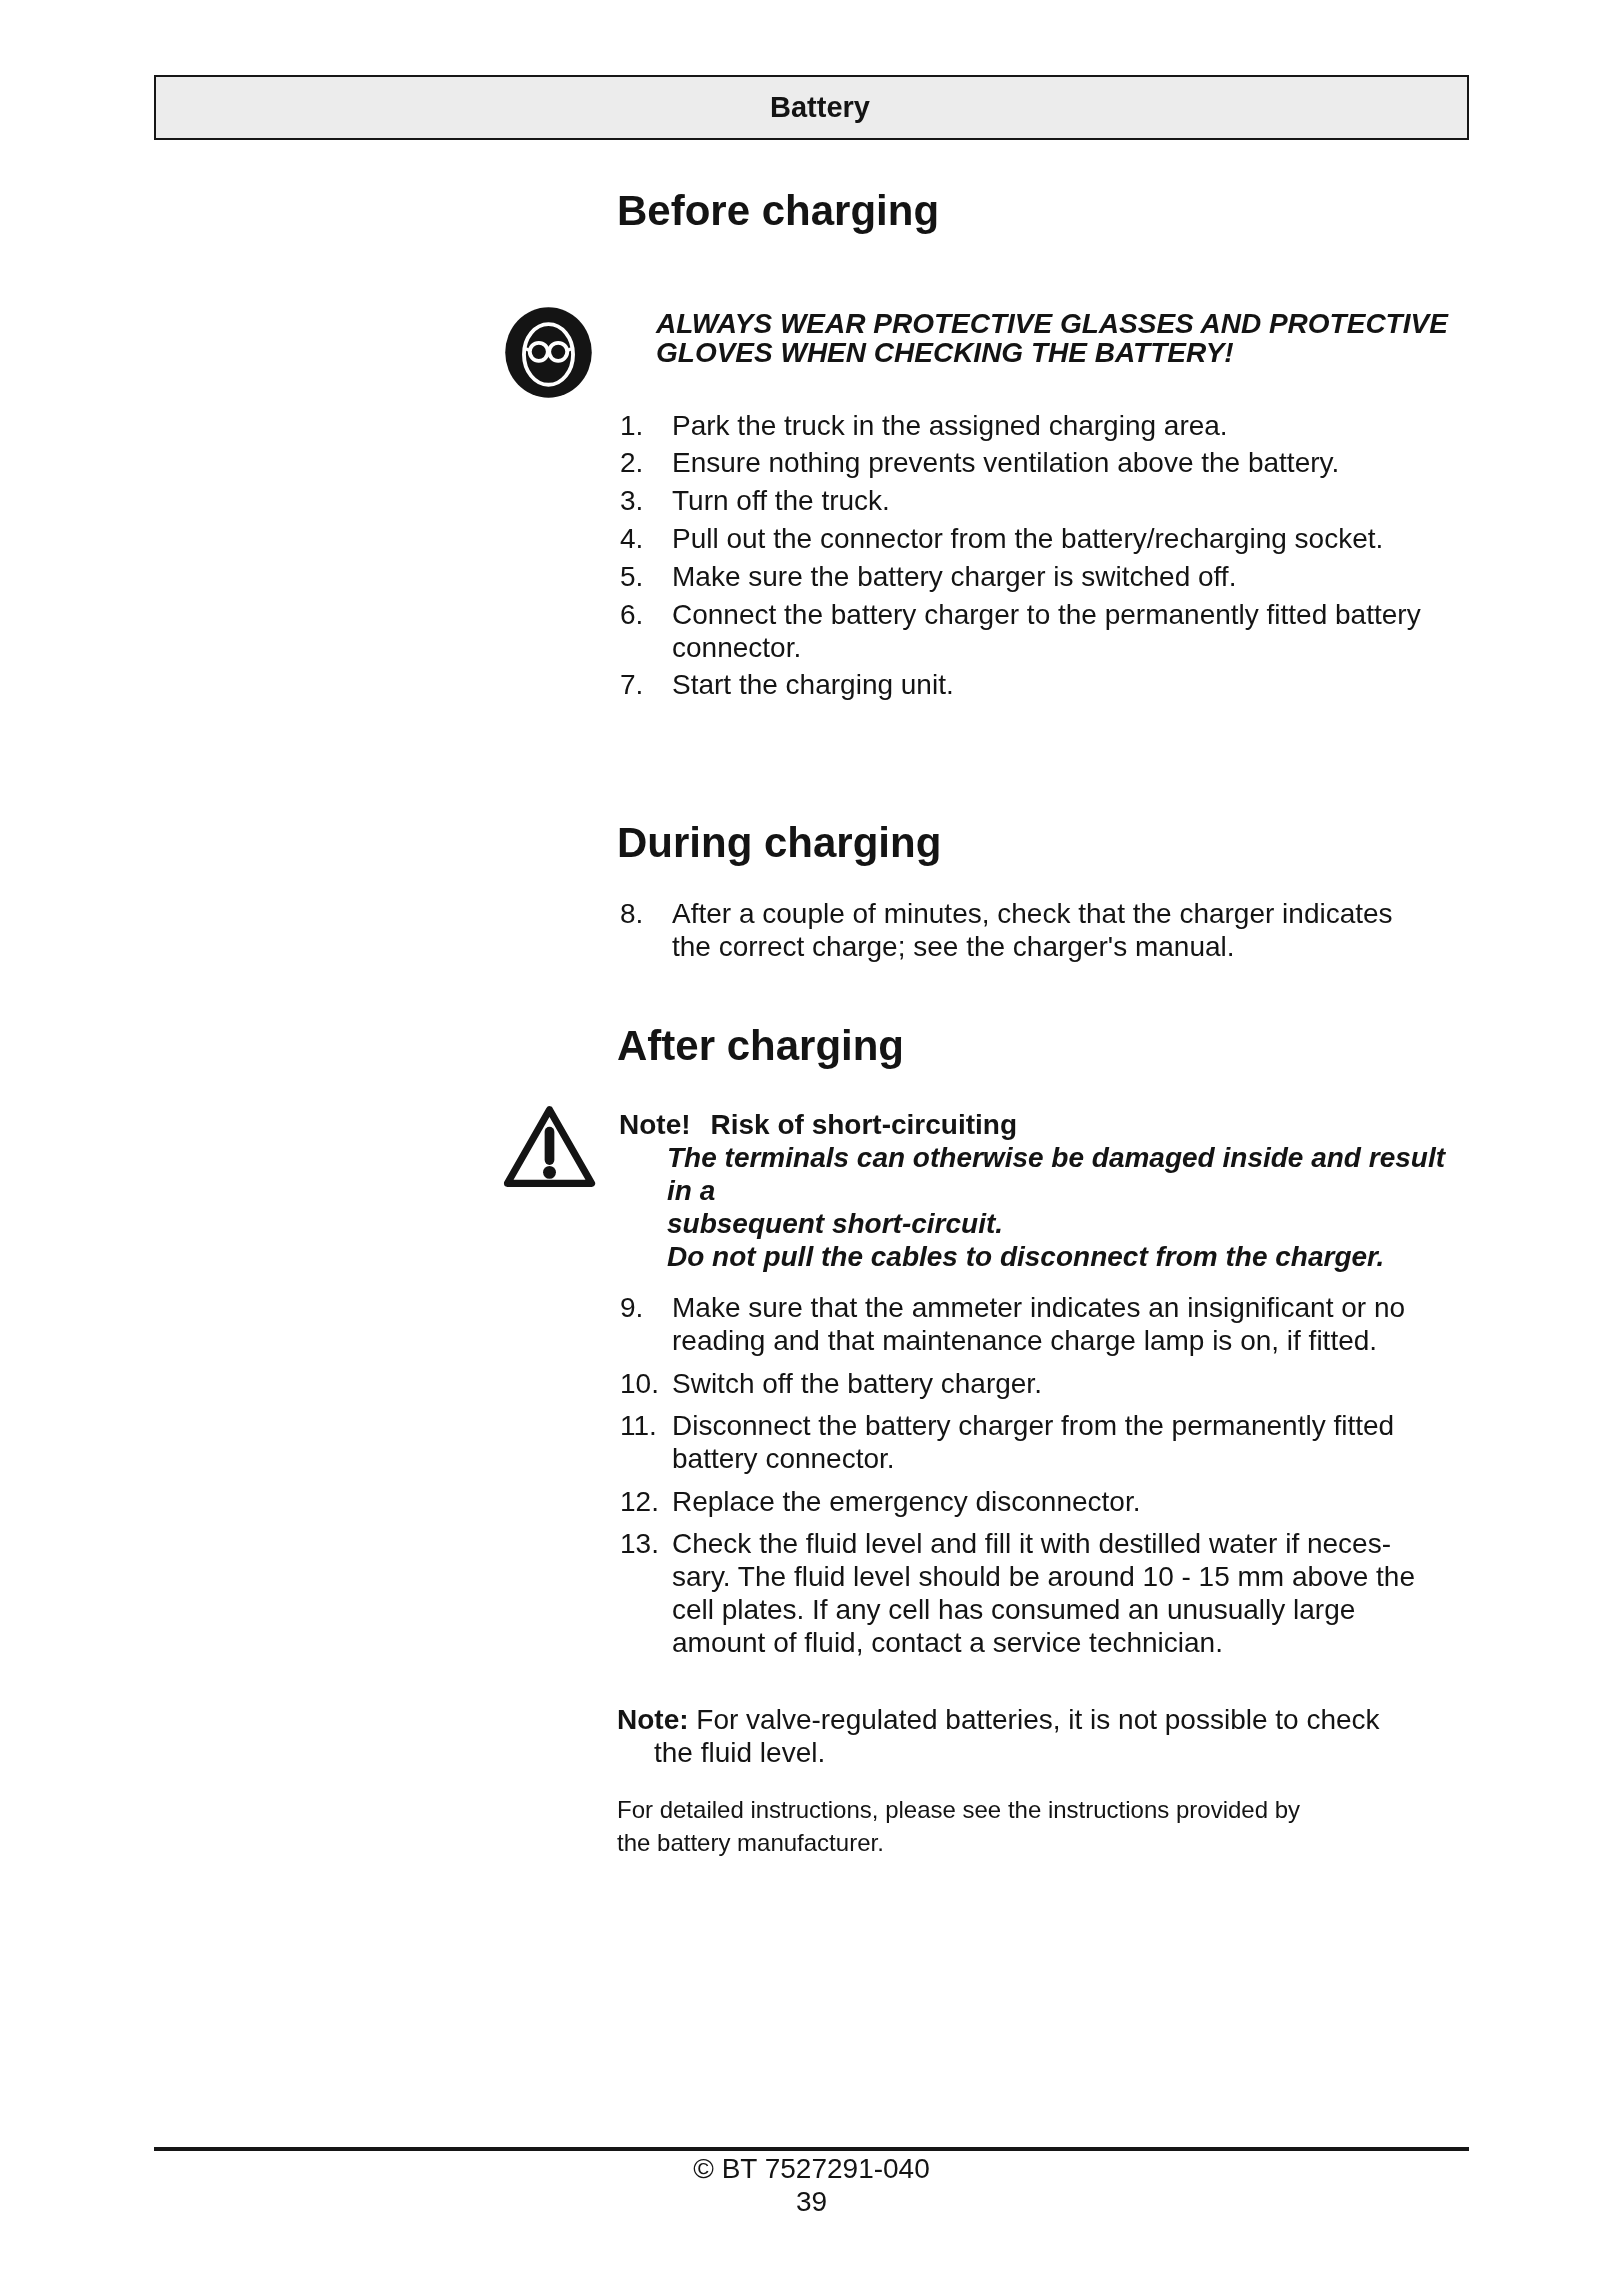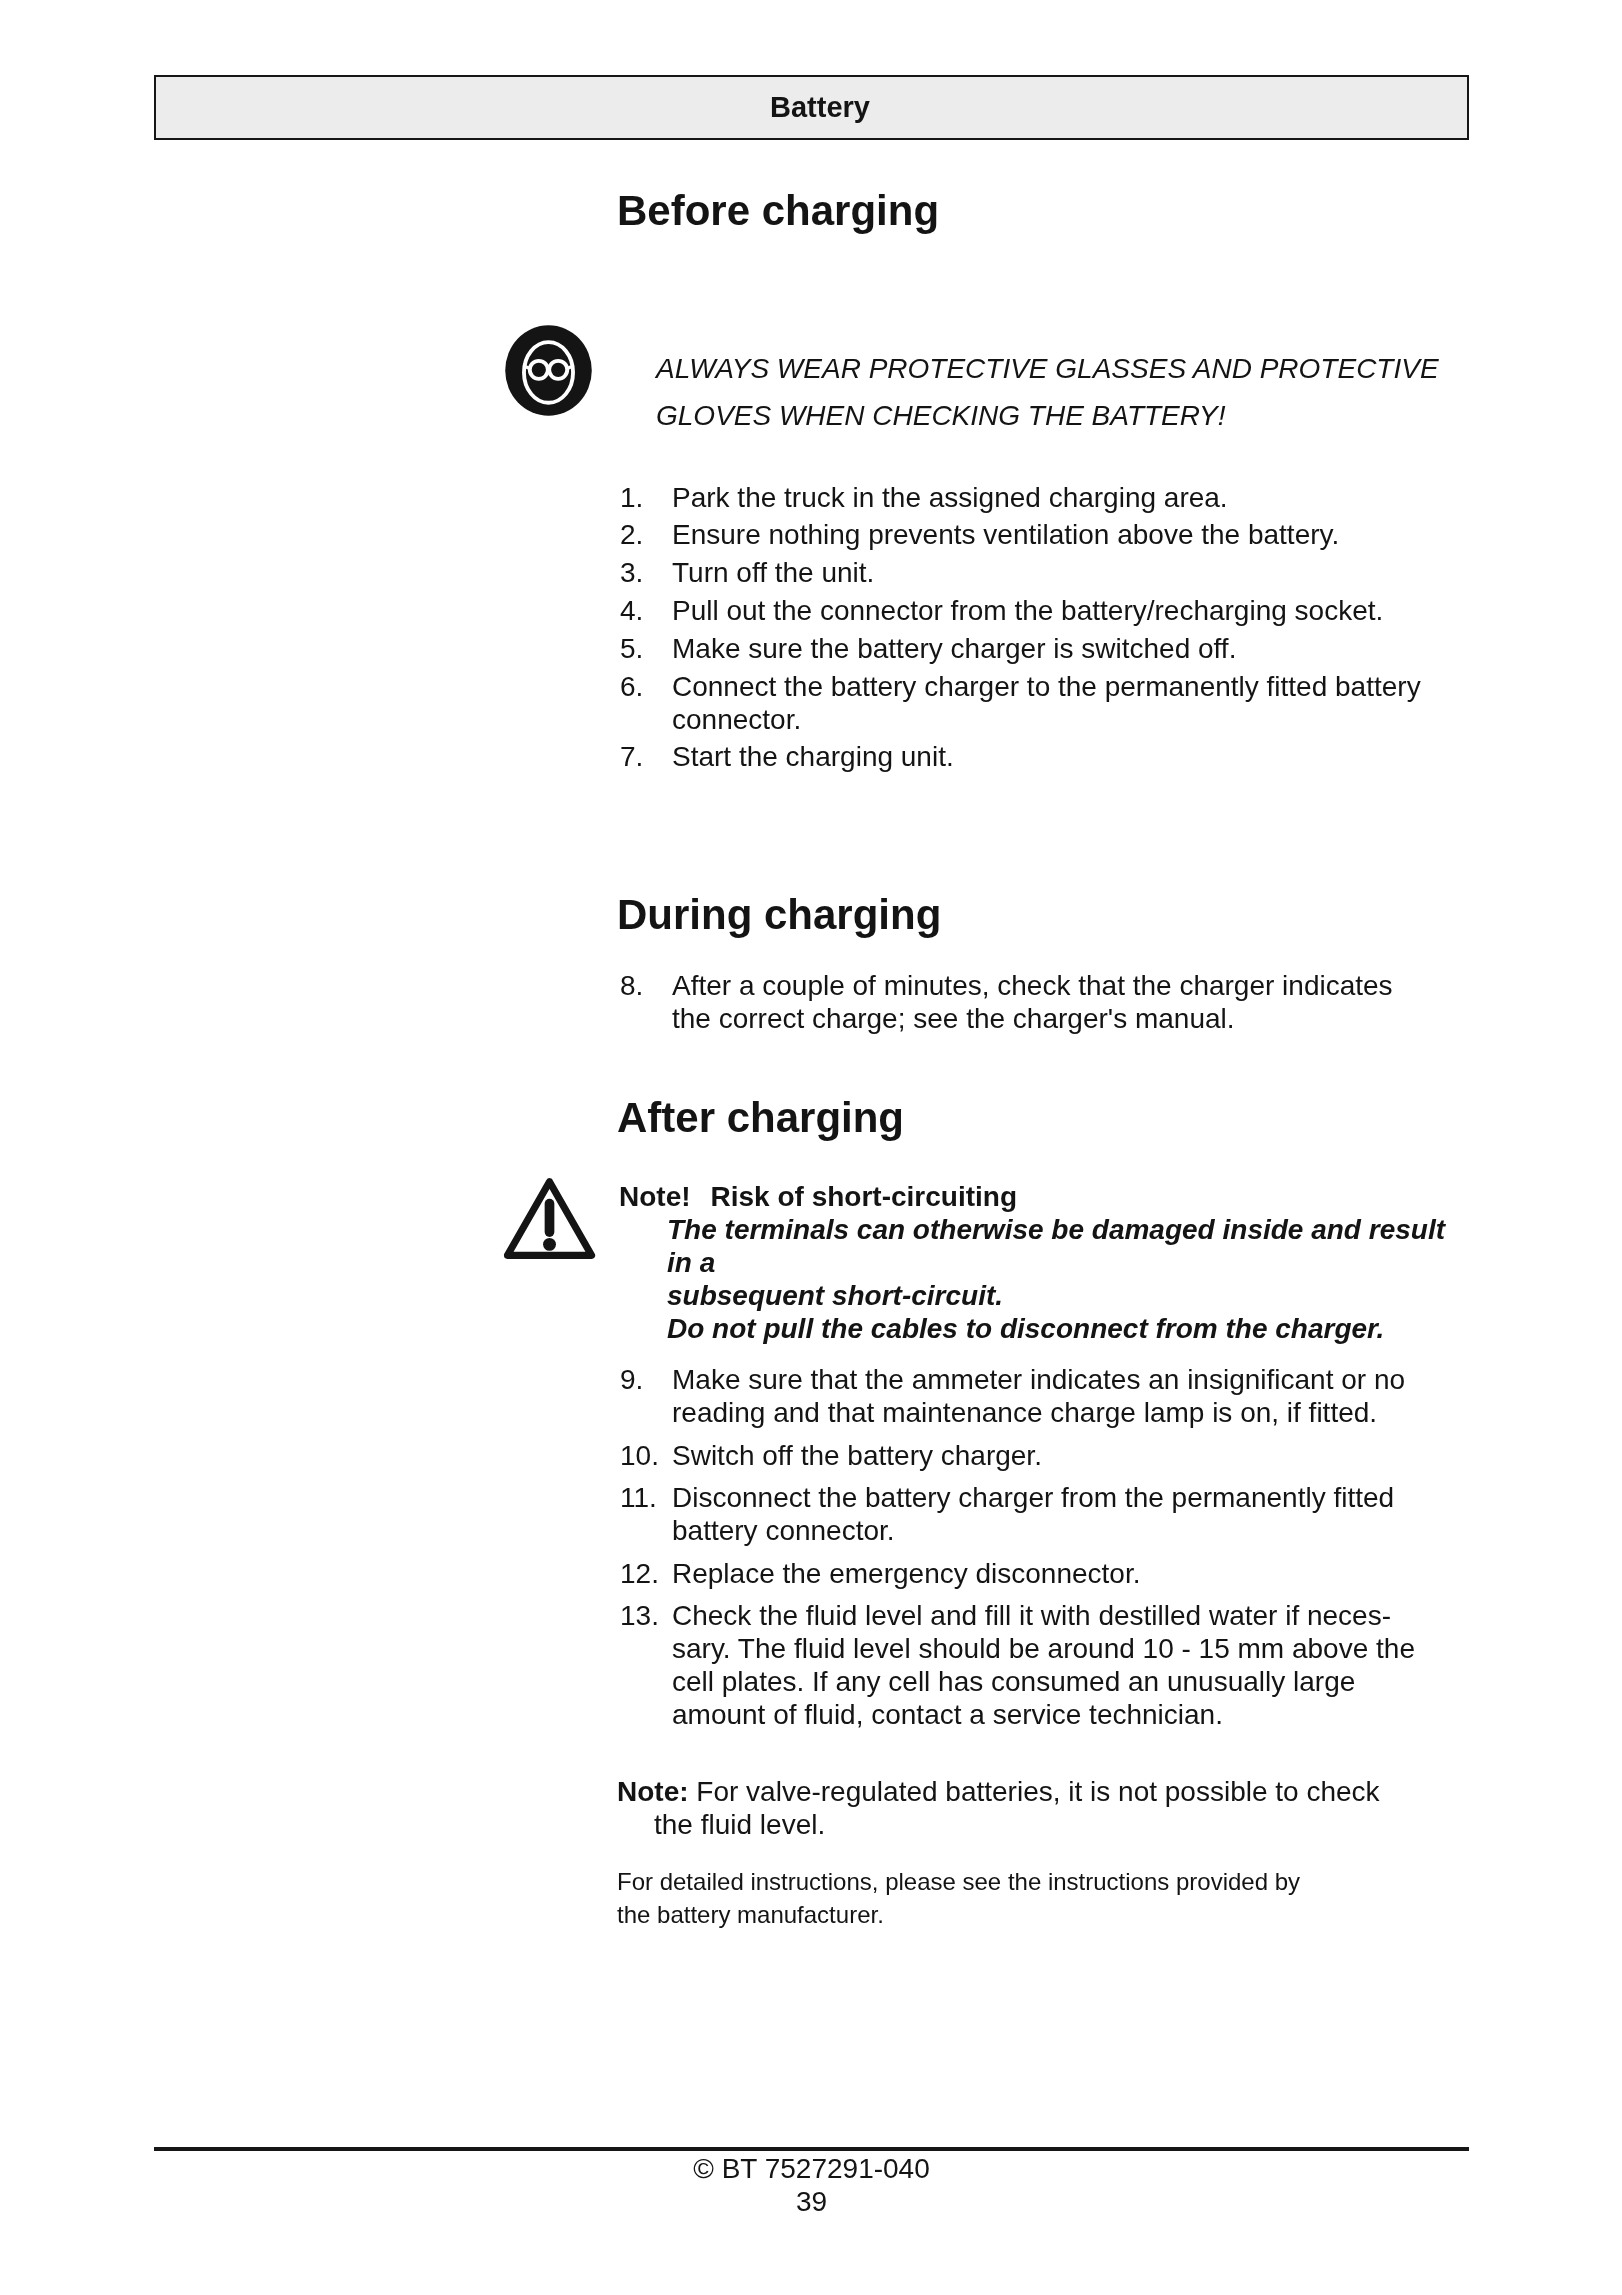--- a/index.html
+++ b/index.html
@@ -27,22 +27,22 @@
     white-space: nowrap;
   }
   .h1-before { margin-top: 48px; }
   .h1-during { margin-top: 114px; }
   .h1-after  { margin-top: 55px; }
 
   .warn {
     position: relative;
     margin-top: 17.7px;
     padding-left: 502px;
-    font-size: 28px; line-height: 47px;
-    font-weight: 400; font-style: italic;
+    font-size: 28px; line-height: 29px;
+    font-weight: 700; font-style: italic;
     white-space: pre-line;
   }
   .icon-glasses { position: absolute; left: 349px; top: 26px; }
 
   .steps { display: flow-root; padding-left: 466px; }
   .steps-1 { margin-top: 42px; }
   .steps-8 { margin-top: 32px; }
   .steps-9 { margin-top: 18.4px; }
   .step { display: flex; margin-bottom: 4.8px; font-size: 28px; line-height: 33px; }
   .steps-9 .step { margin-bottom: 9.5px; }
@@ -117,21 +117,21 @@
       <div class="step">
         <span class="step-num">1.</span>
         <span class="step-txt">Park the truck in the assigned charging area.</span>
       </div>
       <div class="step">
         <span class="step-num">2.</span>
         <span class="step-txt">Ensure nothing prevents ventilation above the battery.</span>
       </div>
       <div class="step">
         <span class="step-num">3.</span>
-        <span class="step-txt">Turn off the unit.</span>
+        <span class="step-txt">Turn off the truck.</span>
       </div>
       <div class="step">
         <span class="step-num">4.</span>
         <span class="step-txt">Pull out the connector from the battery/recharging socket.</span>
       </div>
       <div class="step">
         <span class="step-num">5.</span>
         <span class="step-txt">Make sure the battery charger is switched off.</span>
       </div>
       <div class="step">

